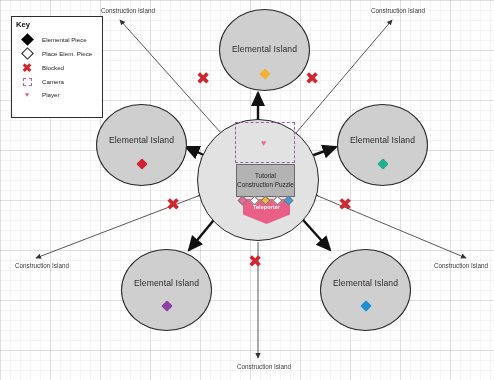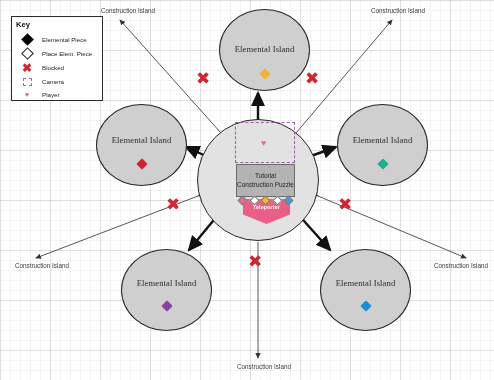--- a/index.html
+++ b/index.html
@@ -25,21 +25,20 @@
   svg.links{z-index:1;}
 
   
   .island{
     position:absolute;
     border-radius:50%;
     background:#cfcfcf;
     border:1.4px solid #262626;
     box-sizing:border-box;
     z-index:2;
-    font-family:Liberation Serif, serif;
   }
   .island .ilabel{
     position:absolute;left:0;right:0;
     text-align:center;
     font-size:8.6px;
     color:#2b2b2b;
     letter-spacing:.1px;
   }
   .island .gem{
     position:absolute;
@@ -151,21 +150,21 @@
   .cl-tl{left:101px;top:7px;}
   .cl-tr{left:371px;top:7px;}
   .cl-ml{left:15px;top:262px;}
   .cl-mr{left:434px;top:262px;}
   .cl-bc{left:237px;top:363px;}
 
   
   .legend{
     position:absolute;
     left:11px;top:16px;
-    width:92px;height:85px;
+    width:92px;height:102px;
     background:#ffffff;
     border:1.3px solid #2b2b2b;
     box-sizing:border-box;
     z-index:6;
   }
   .legend .key-title{
     position:absolute;left:4px;top:3px;
     font-size:7.6px;font-weight:bold;color:#111;
   }
   .legend .lrow{

